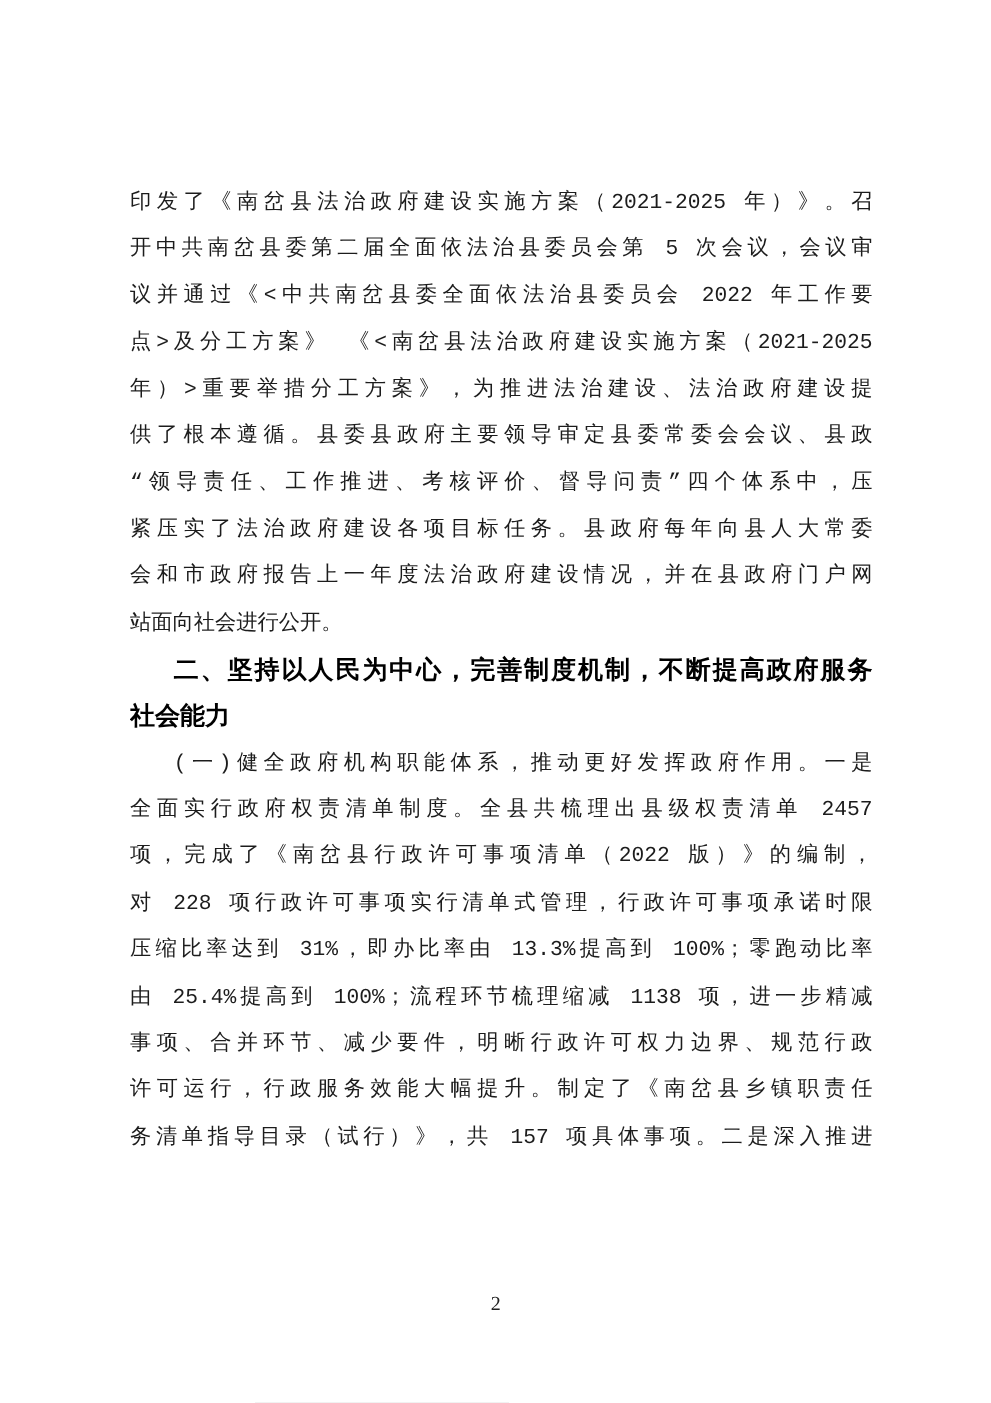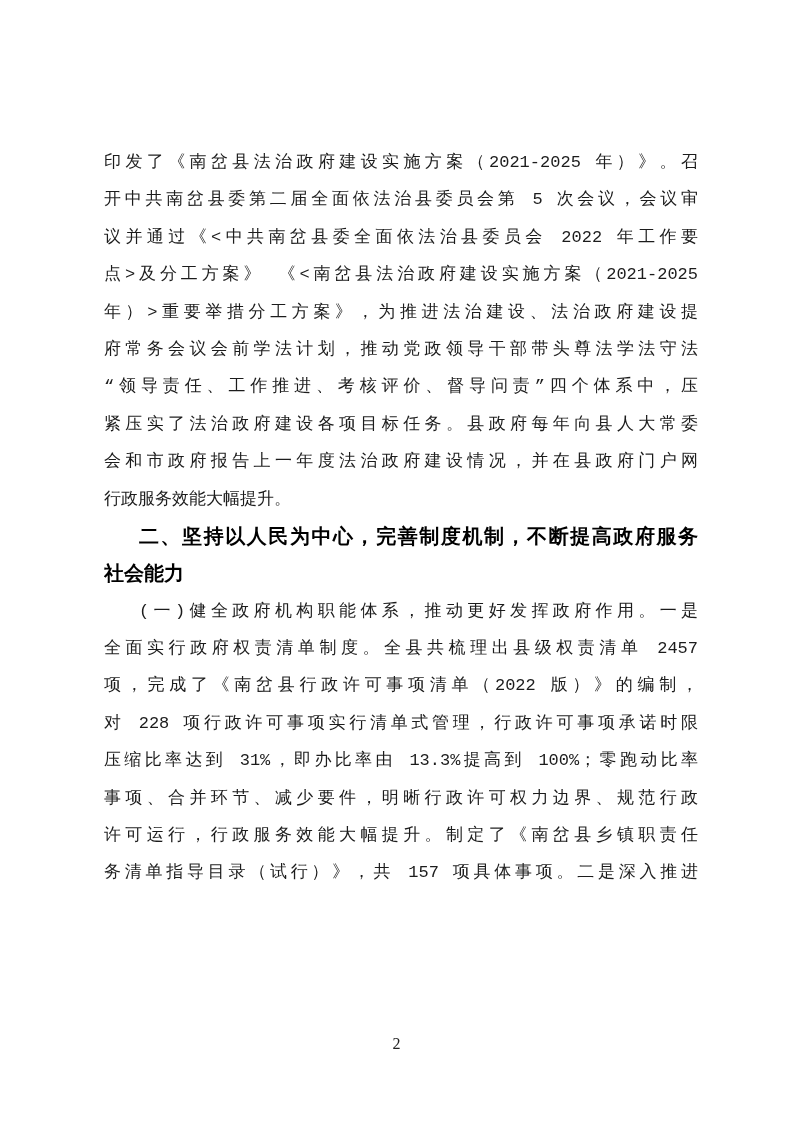--- a/index.html
+++ b/index.html
@@ -64,35 +64,36 @@
 <body>
 
 <div class="page">
   <div class="textblock" id="doc-body">
       <div class="paragraph body">
         <div class="line">印发了《南岔县法治政府建设实施方案（2021-2025 年）》。召</div>
         <div class="line">开中共南岔县委第二届全面依法治县委员会第 5 次会议，会议审</div>
         <div class="line">议并通过《&lt;中共南岔县委全面依法治县委员会 2022 年工作要</div>
         <div class="line">点&gt;及分工方案》 《&lt;南岔县法治政府建设实施方案（2021-2025</div>
         <div class="line">年）&gt;重要举措分工方案》，为推进法治建设、法治政府建设提</div>
-        <div class="line">府常务会议会前学法计划，推动党政领导干部带头尊法学法守法</div>
+        <div class="line">供了根本遵循。县委县政府主要领导审定县委常委会会议、县政</div>
         <div class="line">“领导责任、工作推进、考核评价、督导问责”四个体系中，压</div>
         <div class="line">紧压实了法治政府建设各项目标任务。县政府每年向县人大常委</div>
         <div class="line">会和市政府报告上一年度法治政府建设情况，并在县政府门户网</div>
-        <div class="line no-fill">行政服务效能大幅提升。</div>
+        <div class="line no-fill">站面向社会进行公开。</div>
       </div>
       <div class="paragraph heading">
         <div class="line indent">二、坚持以人民为中心，完善制度机制，不断提高政府服务</div>
         <div class="line no-fill">社会能力</div>
       </div>
       <div class="paragraph body">
         <div class="line indent">(一)健全政府机构职能体系，推动更好发挥政府作用。一是</div>
         <div class="line">全面实行政府权责清单制度。全县共梳理出县级权责清单 2457</div>
         <div class="line">项，完成了《南岔县行政许可事项清单（2022 版）》的编制，</div>
         <div class="line">对 228 项行政许可事项实行清单式管理，行政许可事项承诺时限</div>
         <div class="line">压缩比率达到 31%，即办比率由 13.3%提高到 100%；零跑动比率</div>
+        <div class="line">由 25.4%提高到 100%；流程环节梳理缩减 1138 项，进一步精减</div>
         <div class="line">事项、合并环节、减少要件，明晰行政许可权力边界、规范行政</div>
         <div class="line">许可运行，行政服务效能大幅提升。制定了《南岔县乡镇职责任</div>
         <div class="line">务清单指导目录（试行）》，共 157 项具体事项。二是深入推进</div>
       </div>
     </div>
   <div class="page-footer">2</div>
 </div>
 
 </body></html>

